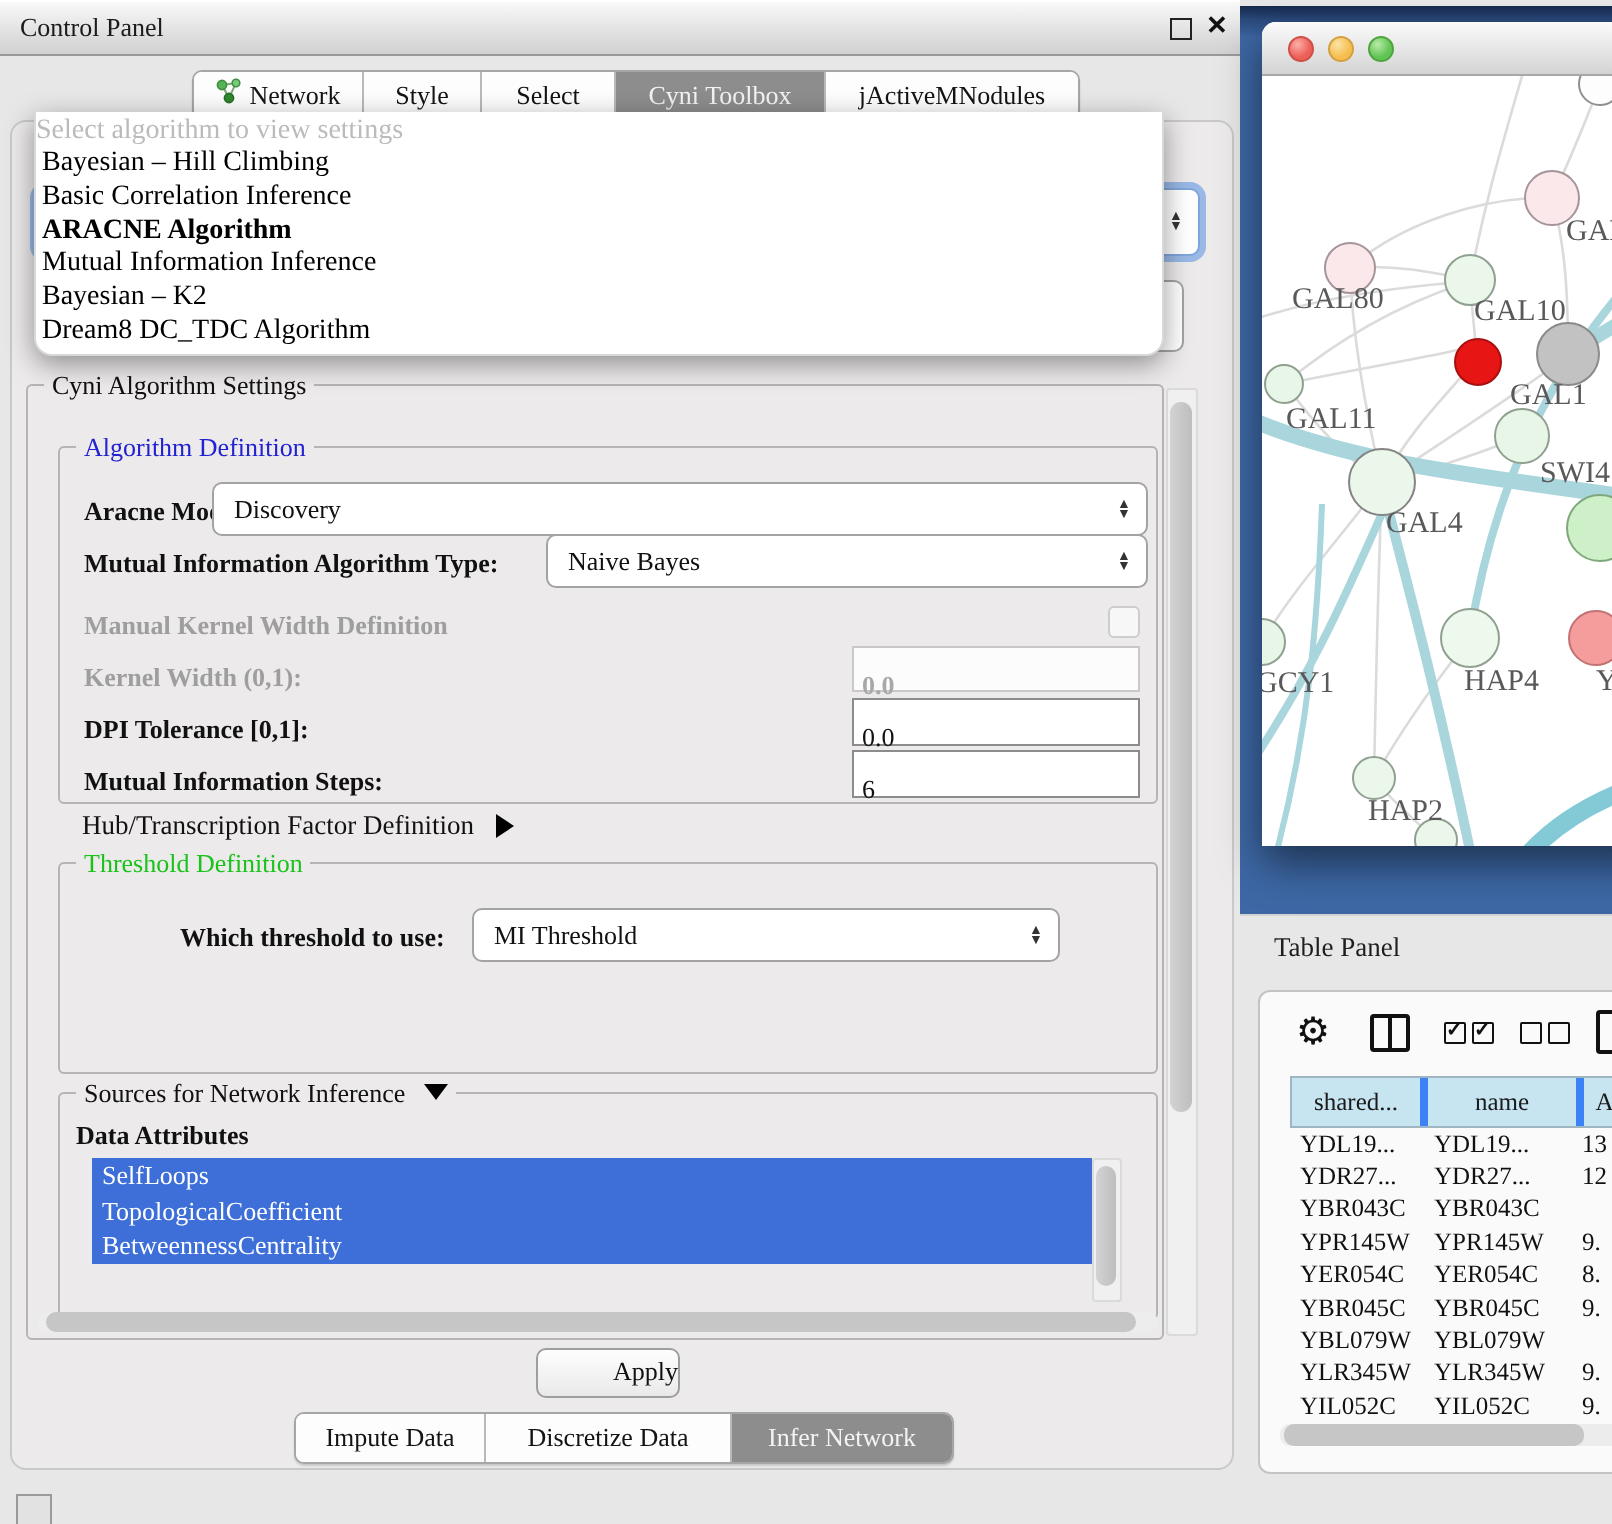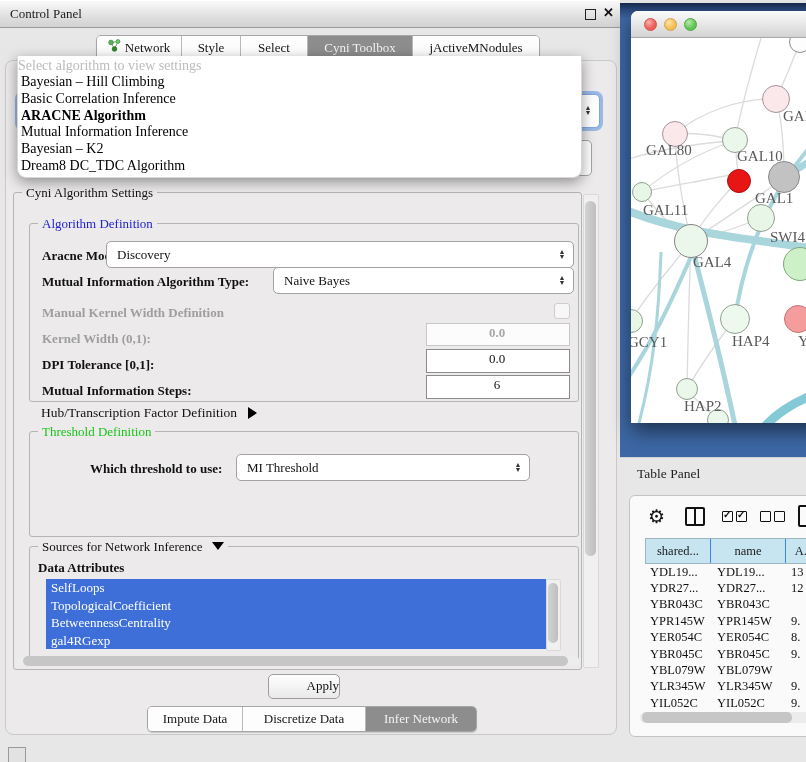--- a/index.html
+++ b/index.html
@@ -33,21 +33,21 @@
   
   .combo{position:absolute;background:#FFF;border:1px solid #A3A3A3;border-radius:5px;
     display:flex;align-items:center;font-size:13px;}
   .combo .val{padding-left:10px;flex:1;}
   .combo .arrows{width:14px;display:flex;flex-direction:column;align-items:center;line-height:5px;
     font-size:7px;color:#333;margin-right:4px;}
   .combo .arrows::before{content:"▲";}
   .combo .arrows::after{content:"▼";}
   .combo.focused{box-shadow:0 0 0 3px rgba(98,150,226,.6);border-color:#7FA6DC;}
   .tfield{position:absolute;background:#FFF;border:1px solid #8C8C8C;font-size:13px;
-    text-align:center;padding:1px 6px 0 4px;box-sizing:border-box;}
+    text-align:left;padding:11px 6px 0 4px;box-sizing:border-box;}
   .tfield.dis{border-color:#C8C8C8;color:#A8A8A8;background:#FCFCFC;}
   .lbl{position:absolute;font-size:13px;}
   .b{font-weight:bold;}
   .dis{color:#9E9E9E;font-weight:bold;}
   .checkbox{position:absolute;width:14px;height:14px;border:1px solid #CDCDCD;border-radius:3px;background:#F7F7F7;}
 
   
   .fset{position:absolute;border:1px solid #B5B5B5;border-radius:3px;}
   .fset>.legend{position:absolute;top:-8px;left:8px;background:#ECEAEA;padding:0 4px;font-size:13px;white-space:nowrap;}
   .legend.blue{color:#2222D2;}
@@ -103,21 +103,21 @@
   .gear-icon::before{content:"⚙";}
   .cols-icon{left:55px;width:16px;height:15px;border:2.2px solid #111;border-radius:2px;}
   .cols-icon::before{content:"";position:absolute;left:6.5px;top:0;width:2.2px;height:100%;background:#111;}
   .chk{display:inline-block;width:9px;height:9px;border:1.6px solid #111;border-radius:1px;
     position:relative;margin-right:3px;vertical-align:top;}
   .chk.on::before{content:"✓";position:absolute;left:0px;top:-3px;font-size:10px;font-weight:bold;color:#111;}
   .checks-icon{left:92px;top:15px;}
   .unchecks-icon{left:130px;top:15px;}
   .doc-icon{left:168px;top:9px;width:14px;height:18px;border:2.2px solid #111;border-radius:2px;background:#FAFAFA;}
   .thead{position:absolute;left:15px;top:42px;display:flex;height:26px;border:1px solid #9EB6C2;box-sizing:border-box;width:178px;}
-  .th{background:#C7E4F1;border-right:1px solid #3b82f6;font-size:12.5px;display:flex;
+  .th{background:#C7E4F1;border-right:4px solid #3b82f6;font-size:12.5px;display:flex;
       align-items:center;justify-content:center;color:#1A1A1A;}
   .trow{display:flex;height:16.4px;align-items:center;font-size:12.5px;}
   .td{overflow:hidden;white-space:nowrap;}
   .tbody{position:absolute;left:15px;top:68px;width:185px;height:144px;overflow:hidden;}
 
   .mini-btn{left:8px;top:747px;width:16px;height:15px;border:1px solid #9A9A9A;background:#E3E2E2;}
 </style>
 </head>
 <body>
 
@@ -238,21 +238,20 @@
       </span>
       <span class="lbl b" style="left:8px;top:13px">Data Attributes</span>
       <div class="attr-list" style="left:16px;top:32px;width:500px;height:84px">
 
           <div class="attr-item">SelfLoops</div>
 
           <div class="attr-item">TopologicalCoefficient</div>
 
           <div class="attr-item">BetweennessCentrality</div>
 
-          <div class="attr-item">gal4RGexp</div>
         </div>
       <div class="vtrack" style="left:516px;top:32px;width:13px;height:70px">
         <div class="vthumb" style="top:3px;height:60px"></div>
       </div>
     </div>
 
     <div class="htrack" style="left:5px;top:463px;width:560px;height:10px">
       <div class="hthumb" style="left:4px;width:545px"></div>
     </div>
   </div>

